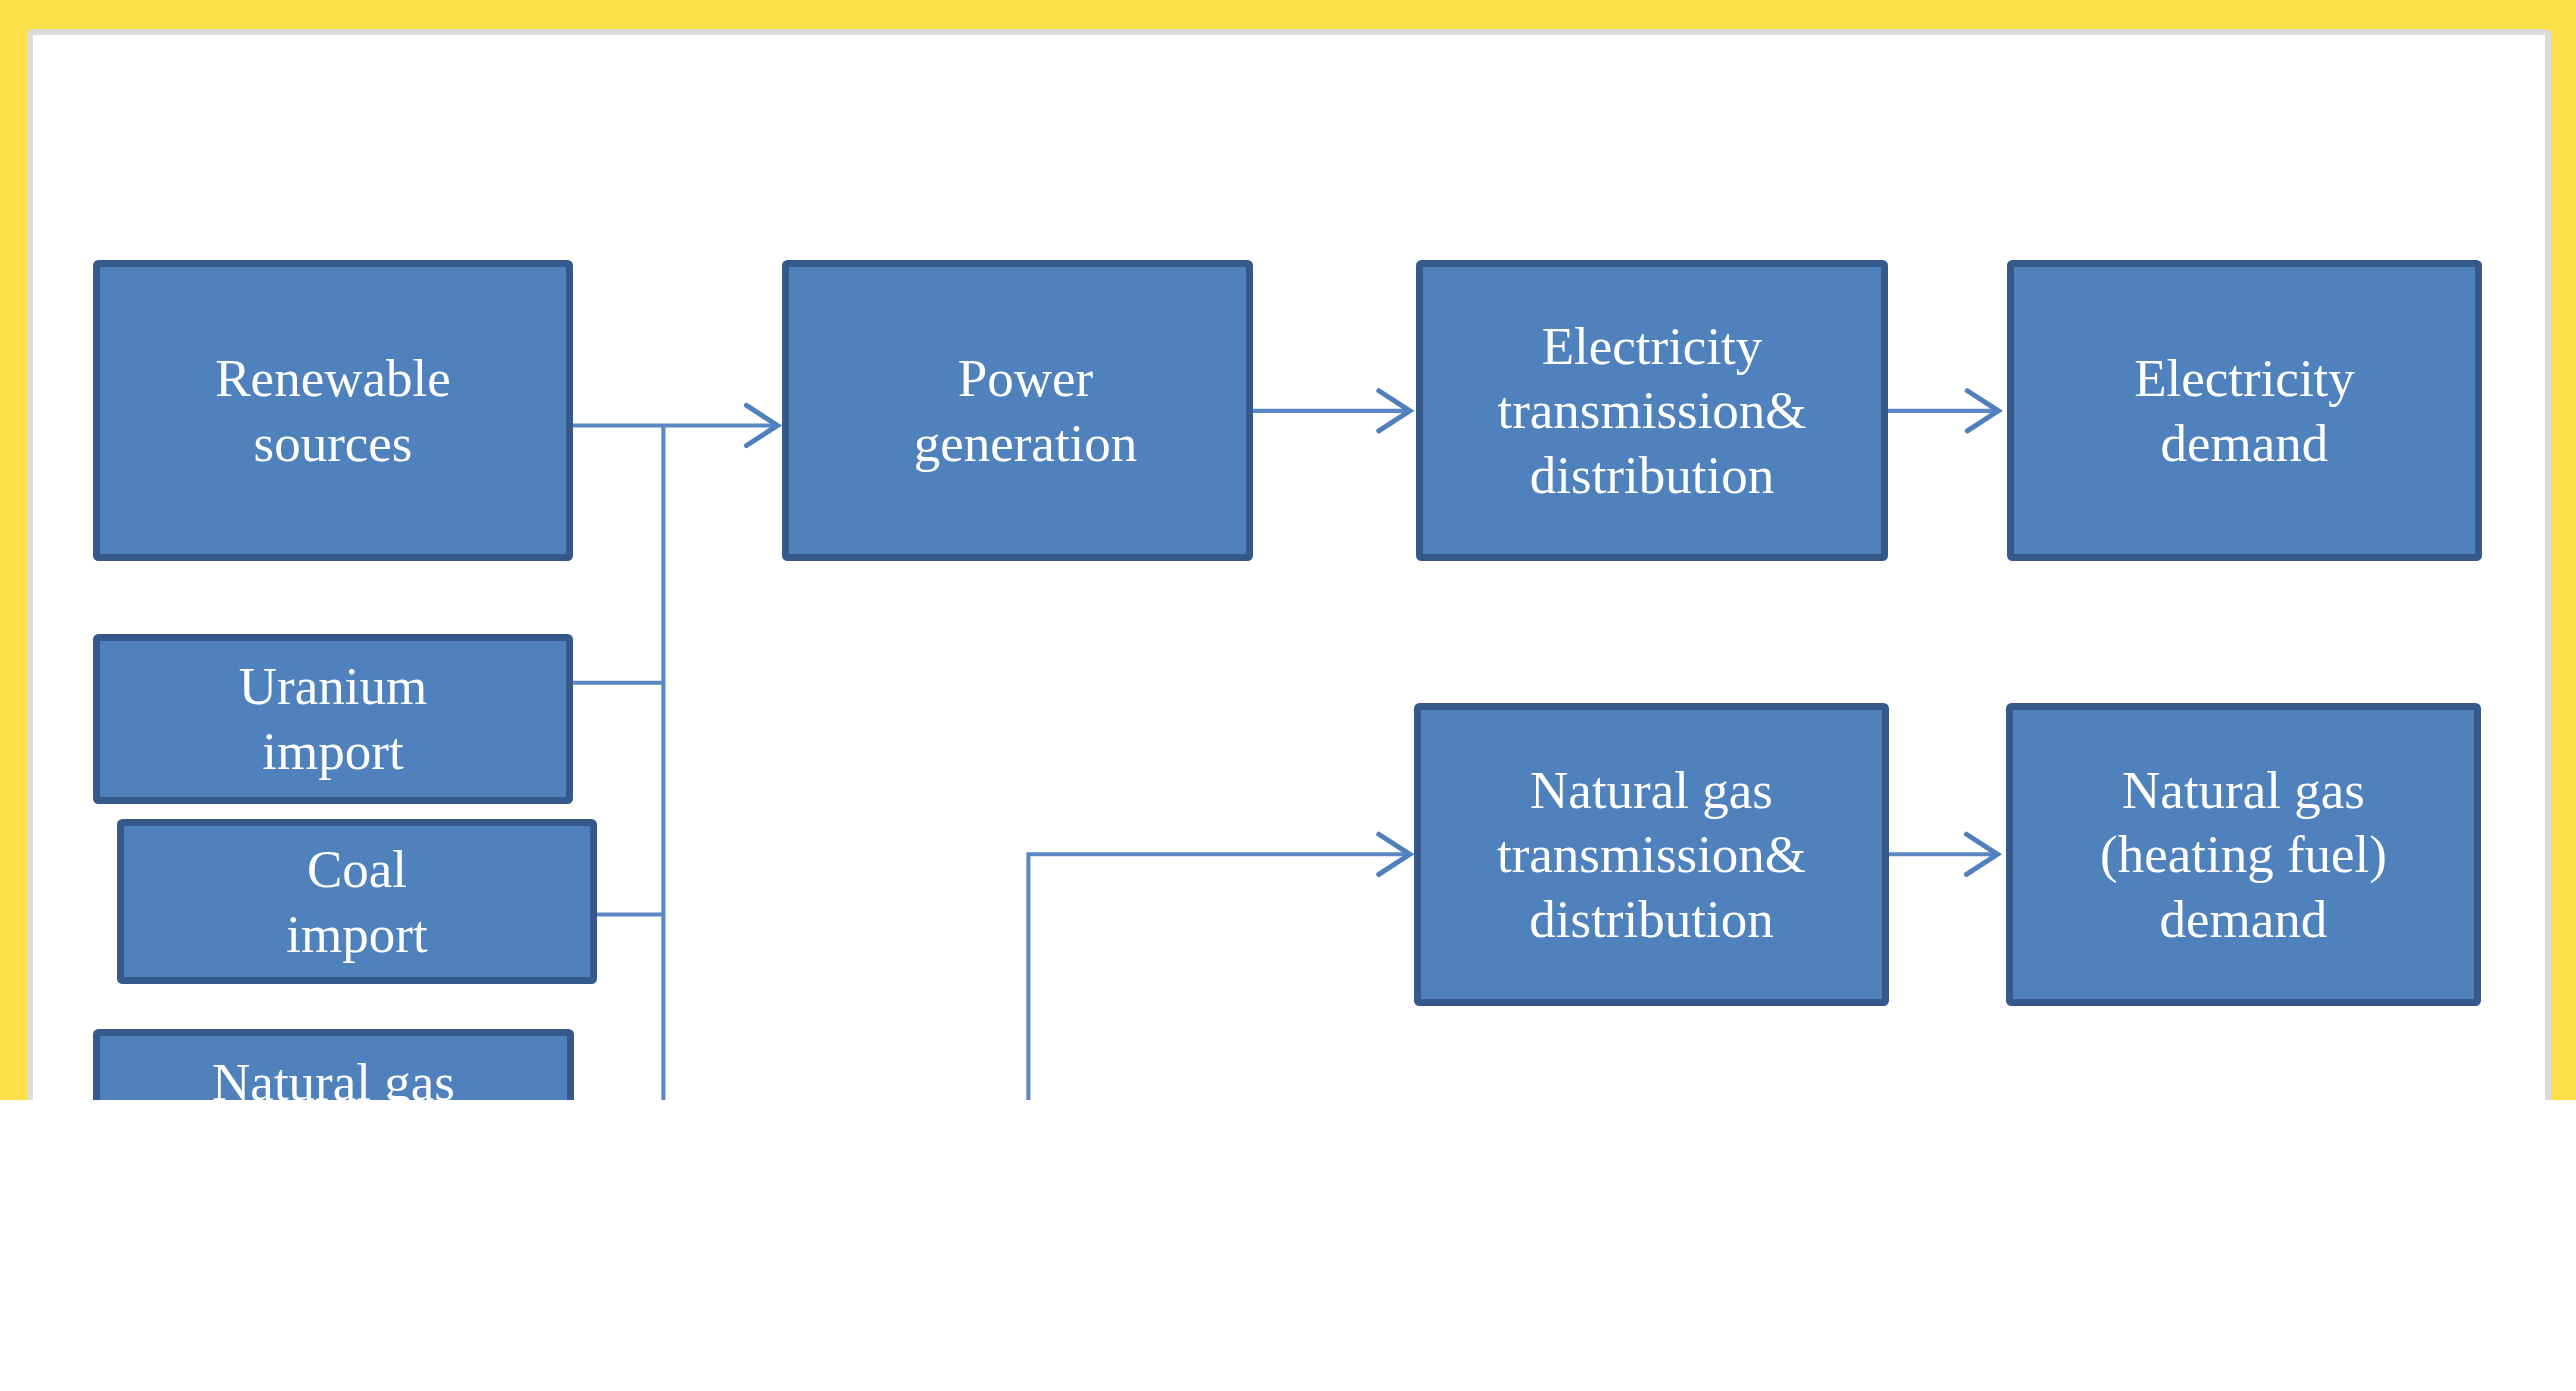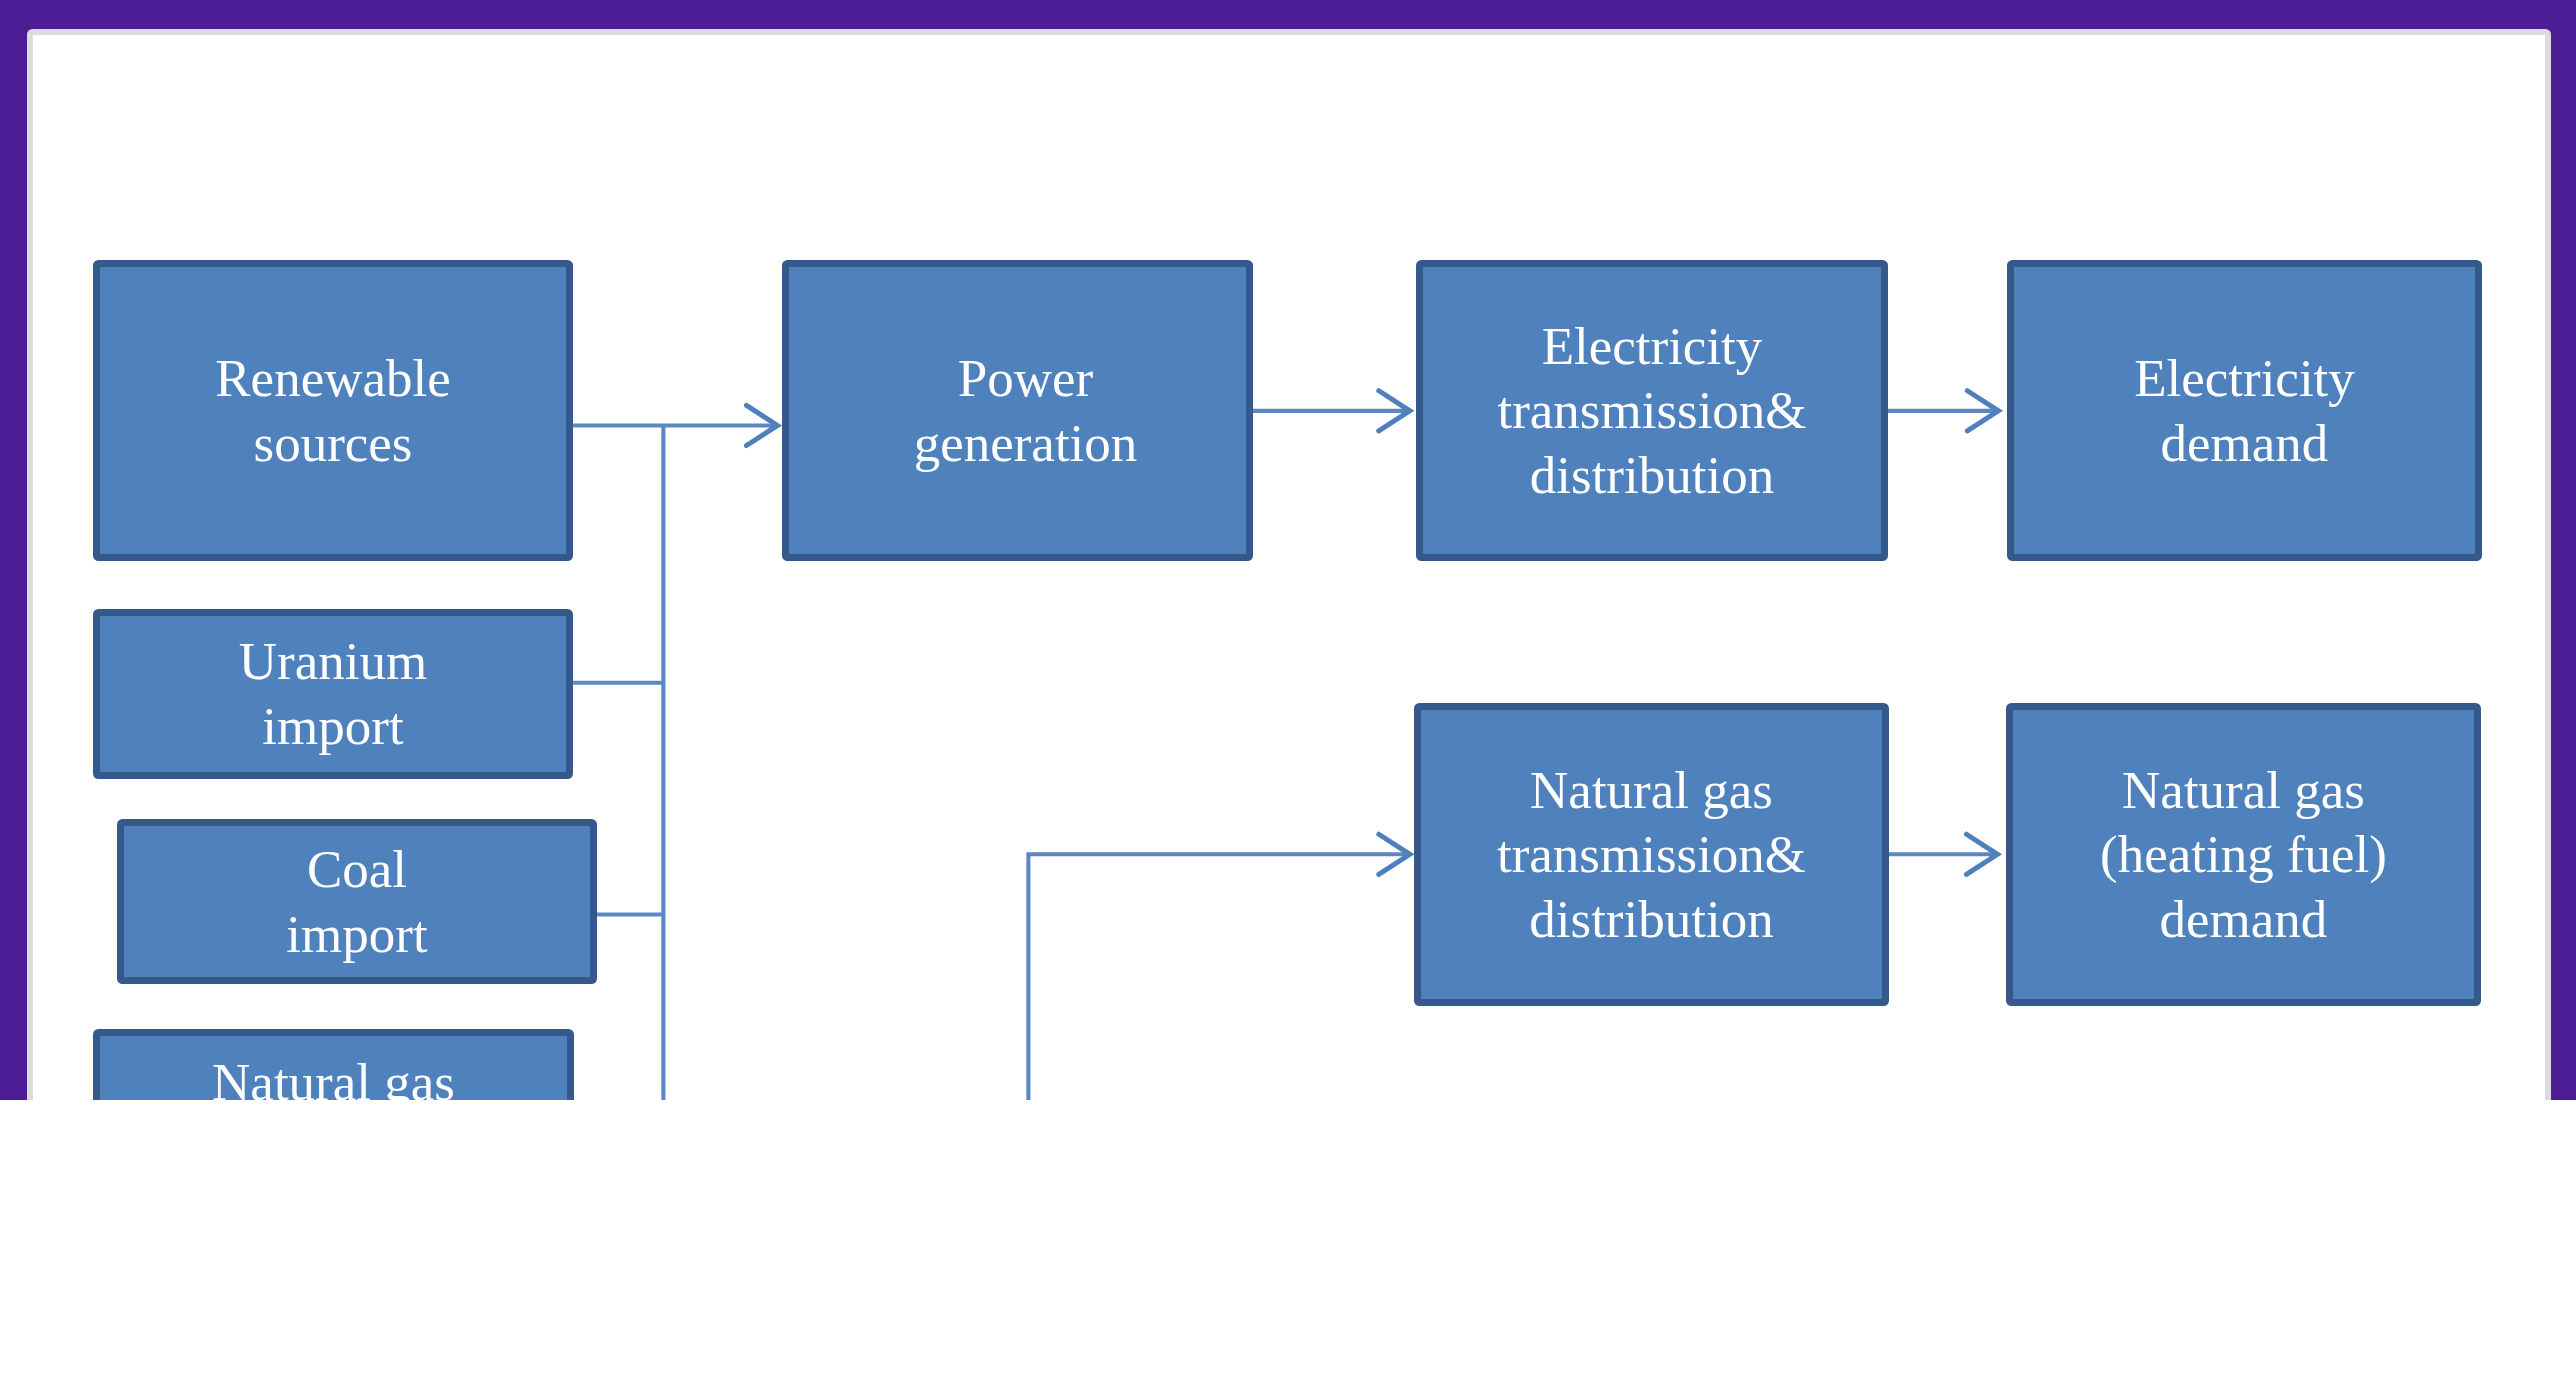--- a/index.html
+++ b/index.html
@@ -4,21 +4,21 @@
 <style>
   html, body {
     margin: 0;
     padding: 0;
     background: #ffffff;
   }
   .stage {
     position: relative;
     width: 2576px;
     height: 1100px;
-    background: #4c1d95;
+    background: #fde047;
     font-family: "Liberation Serif", "DejaVu Serif", serif;
     overflow: hidden;
   }
   .frame {
     position: absolute;
     left: 27px;
     top: 29px;
     width: 2524px;
     height: 1330px;
     border: 6.4px solid #dcdcdc;
@@ -91,21 +91,21 @@
     <polyline class="edge" points="2069,450 2188,450"></polyline>
     <polyline class="head" points="2156,428 2190,450 2156,472"></polyline>
 
     <polyline class="edge" points="2070,936 2187,936"></polyline>
     <polyline class="head" points="2155,914 2189,936 2155,958"></polyline>
   </svg>
 
   <div class="node" style="left:93px; top:260px; width:480px; height:301px;">Renewable
 sources</div>
 
-  <div class="node" style="left:93px; top:609px; width:480px; height:170px;">Uranium
+  <div class="node" style="left:93px; top:634px; width:480px; height:170px;">Uranium
 import</div>
 
   <div class="node" style="left:93px; top:819px; width:480px; height:165px;margin-left:24px;">Coal
 import</div>
 
   <div class="node" style="left:93px; top:1029px; width:481px; height:171px;">Natural gas
 import</div>
 
   <div class="node" style="left:782px; top:260px; width:471px; height:301px;padding-left:16px;">Power
 generation</div>

